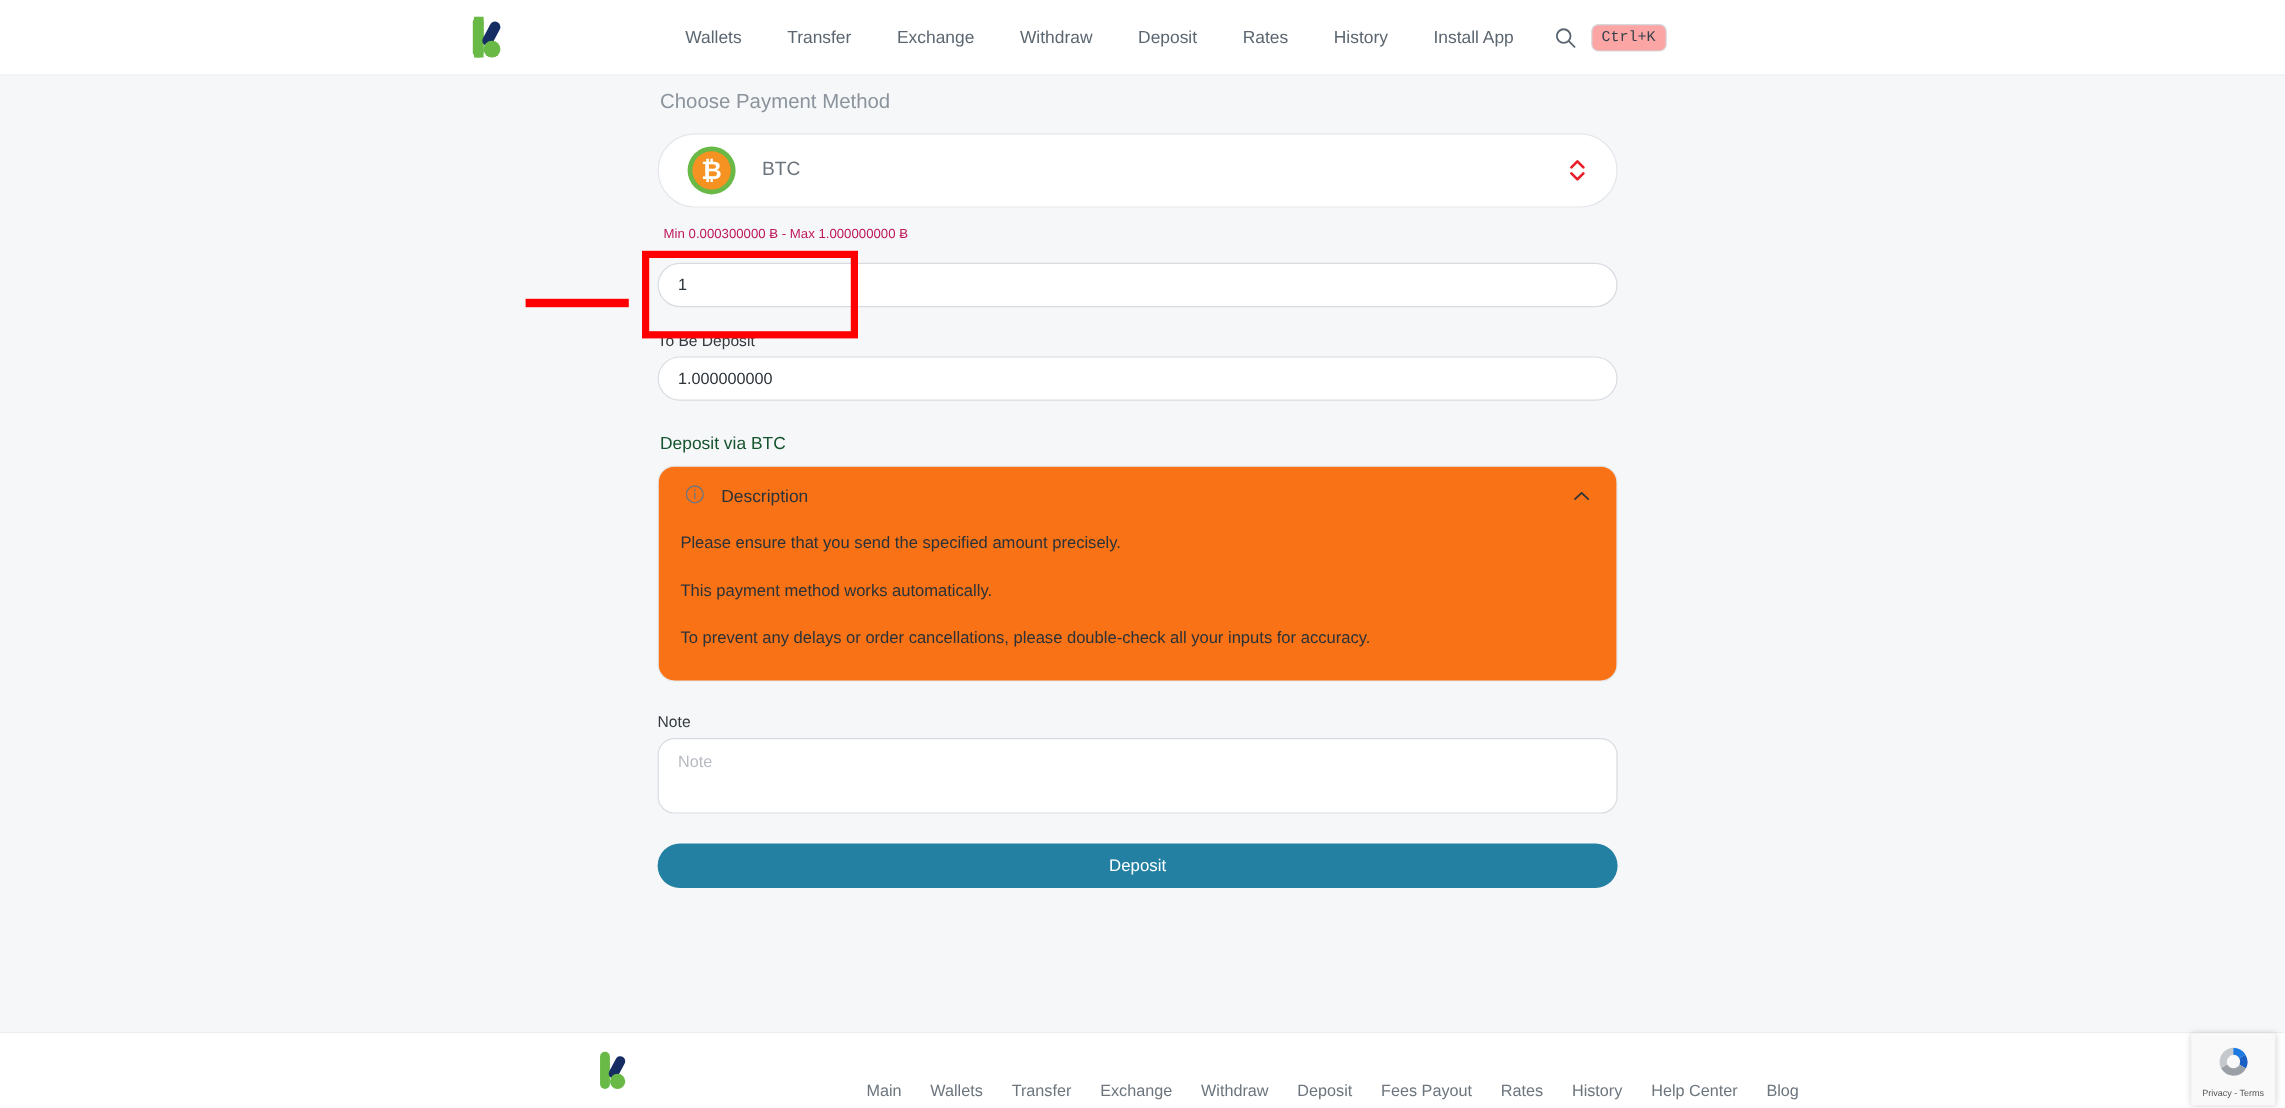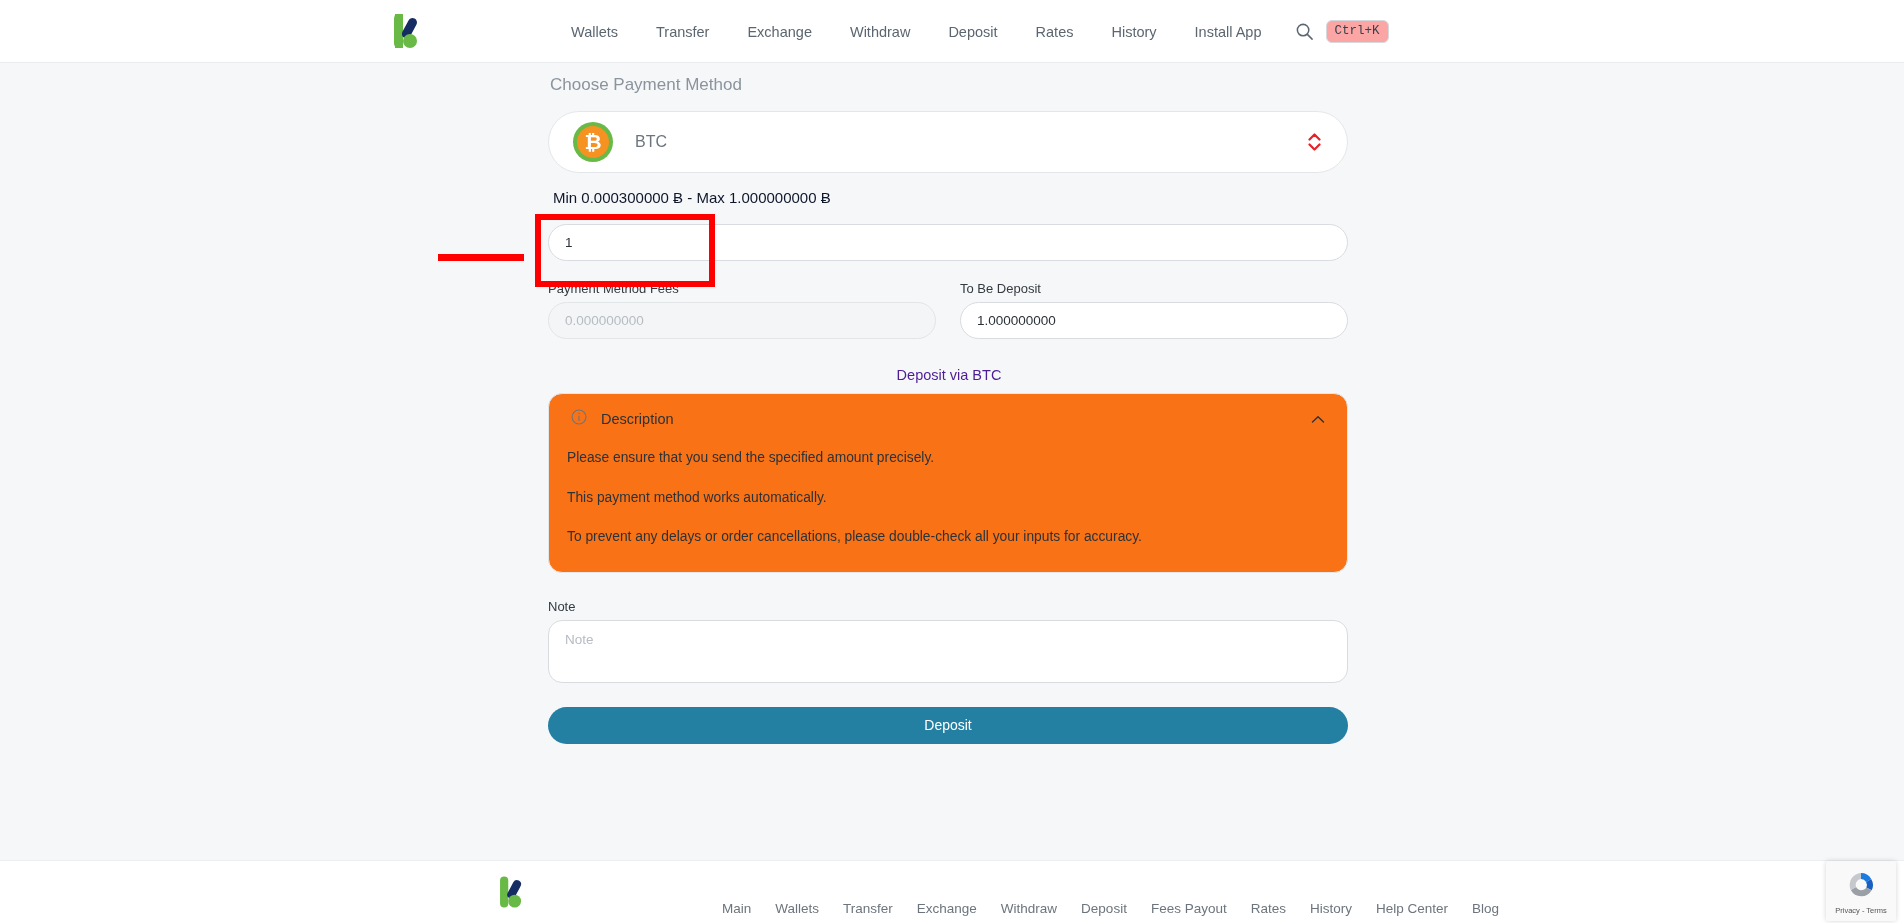--- a/index.html
+++ b/index.html
@@ -129,22 +129,22 @@
     top: 50%;
     transform: translateY(-50%);
     display: flex;
     flex-direction: column;
     align-items: center;
     gap: 2px;
   }
 
   .minmax {
     margin: 16px 0 0 5px;
-    font-size: 15px;
-    color: #0f172a;
+    font-size: 11px;
+    color: #be185d;
   }
 
   
   .amount-block {
     position: relative;
     margin-top: 18px;
   }
   .field-label {
     font-size: 13px;
     color: #343a40;
@@ -195,23 +195,22 @@
   
   .row3 {
     display: flex;
     gap: 24px;
     margin-top: 20px;
   }
   .row3 > div { flex: 1; }
 
   .subsection-title {
     font-size: 14.5px;
-    color: #4c1d95;
+    color: #14532d;
     margin: 28px 0 10px 2px;
-    text-align: center;
   }
 
   
   .accordion {
     border: 1px solid #e4e7ea;
     border-radius: 14px;
     background: #f97316;
     overflow: hidden;
   }
   .acc-head {
@@ -390,24 +389,20 @@
 
     
     <div class="amount-block">
       <div class="anno-box"></div>
       <div class="anno-line"></div>
       <input class="inp" type="text" value="1" style="">
     </div>
 
     
     <div class="row3">
-      <div>
-        <label class="field-label">Payment Method Fees</label>
-        <input class="inp is-disabled" type="text" disabled="" placeholder="0.000000000" style="">
-      </div>
       <div>
         <label class="field-label">To Be Deposit</label>
         <input class="inp" type="text" value="1.000000000" style="">
       </div>
     </div>
 
     <div class="subsection-title">Deposit via BTC</div>
 
     
     <div class="accordion">

